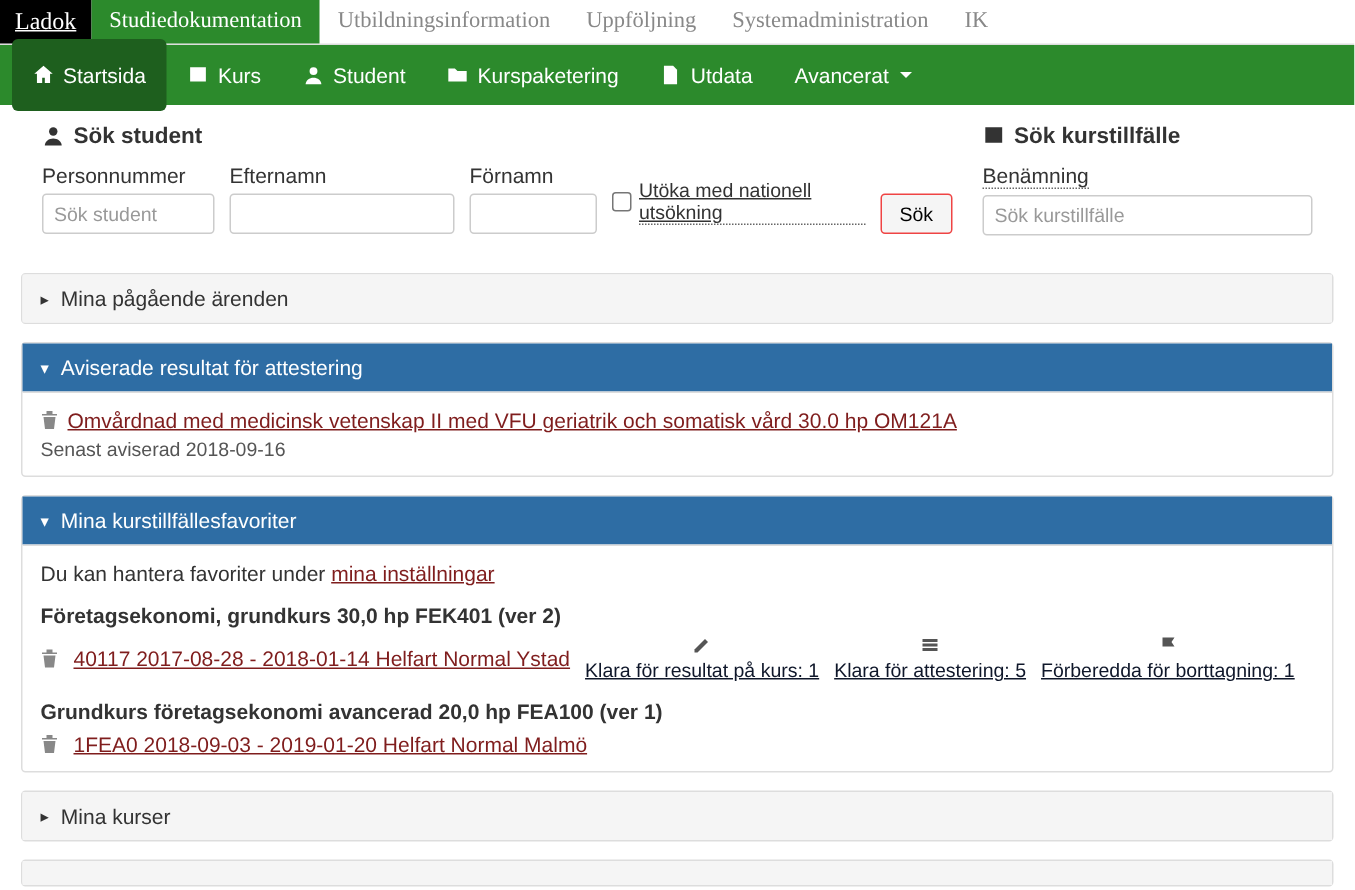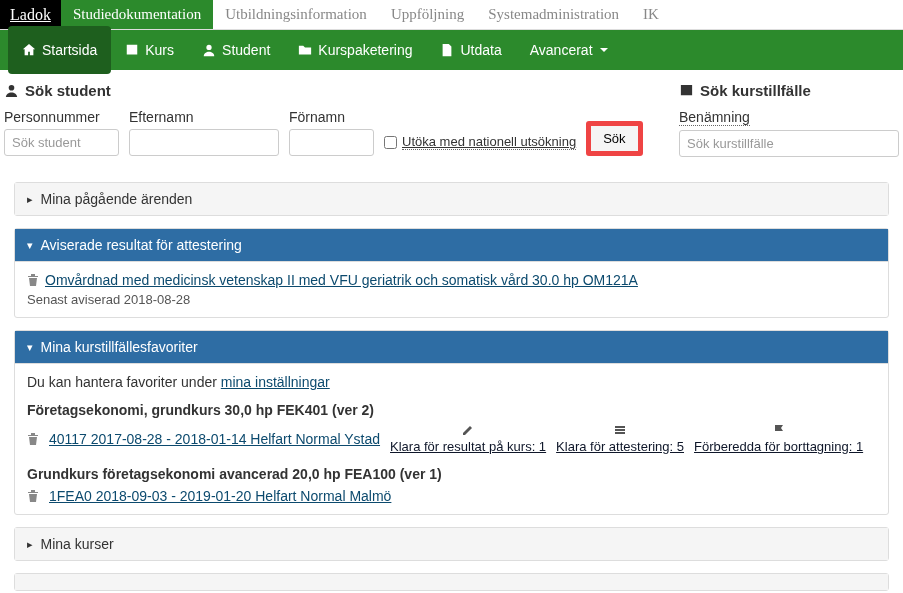--- a/index.html
+++ b/index.html
@@ -6,41 +6,41 @@
 body { font-family: Arial, Helvetica, sans-serif; font-size: 14px; color: #333; background: #fff; width: 903px; }
 .top-bar { display: flex; align-items: stretch; border-bottom: 1px solid #ddd; height: 30px; }
 .logo { background: #000; color: #fff; padding: 0 10px; display: flex; align-items: center; font-family: Georgia, serif; font-size: 16px; text-decoration: underline; }
 .top-tabs { display: flex; }
 .top-tab { padding: 5px 12px; font-family: Georgia, serif; font-size: 15px; color: #888; cursor: pointer; display: flex; align-items: center; }
 .top-tab.active { background: #2c8a2c; color: #fff; }
 .nav-bar { background: #2c8a2c; display: flex; align-items: center; padding: 0 8px; height: 40px; }
 .nav-item { color: #fff; padding: 16px 14px; cursor: pointer; display: flex; align-items: center; gap: 6px; font-size: 14px; border-radius: 4px; }
 .nav-item.active { background: #1e5f1e; }
 .icon { display: inline-block; }
-.content { padding: 12px 4px; display: flex; gap: 20px; }
+.content { padding: 12px 28px; display: flex; gap: 20px; }
 .left-col { flex: 1; min-width: 0; }
 .right-col { width: 220px; }
 .section-head { display: flex; align-items: center; gap: 6px; font-weight: bold; margin-bottom: 10px; font-size: 15px; }
 .form-row { display: flex; align-items: flex-end; gap: 10px; margin-bottom: 14px; flex-wrap: nowrap; }
 .form-group { display: flex; flex-direction: column; gap: 4px; }
 .form-label { font-size: 14px; color: #333; }
 .form-label.dotted { border-bottom: 1px dotted #666; display: inline-block; width: fit-content; }
 .form-input { border: 1px solid #ccc; border-radius: 3px; padding: 5px 7px; font-size: 13px; }
 .form-input::placeholder { color: #999; }
 .checkbox-wrap { display: flex; align-items: center; gap: 5px; padding-bottom: 6px; text-decoration: underline; }
 .checkbox-label { border-bottom: 1px dotted #666; font-size: 13px; }
-.btn { border: 5px solid #ef4444; background: #f5f5f5; border-radius: 3px; padding: 5px 12px; cursor: pointer; font-size: 13px; }
+.btn { border: 1px solid #ef4444; background: #f5f5f5; border-radius: 3px; padding: 5px 12px; cursor: pointer; font-size: 13px; }
 .panel { border: 1px solid #ddd; border-radius: 3px; margin-bottom: 12px; }
 .panel-head { padding: 8px 12px; cursor: pointer; display: flex; align-items: center; gap: 8px; font-size: 14px; }
 .panel-head.closed { background: #f5f5f5; color: #333; }
 .panel-head.open { background: #2e6da4; color: #fff; }
 .panel-head.open.blue { background: #2e6da4; }
 .caret { font-size: 11px; }
 .panel-body { padding: 10px 12px; border-top: 1px solid #ddd; }
-.link { color: #0c4a6e; text-decoration: underline; cursor: pointer; text-align: right; }
+.link { color: #7f1d1d; text-decoration: underline; cursor: pointer; text-align: right; }
 .link-row { display: flex; align-items: center; gap: 6px; margin-bottom: 4px; flex-wrap: wrap; }
 .trash { color: #888; cursor: pointer; }
 .fav-title { font-weight: bold; margin: 12px 0 6px; }
 .fav-line { display: flex; align-items: center; gap: 10px; flex-wrap: wrap; }
 .meta-link { color: #0f172a; text-decoration: underline; cursor: pointer; display: flex; align-items: center; gap: 3px; font-size: 13px; flex-direction: column; }
 .muted { color: #555; font-size: 13px; }
 .panels-wrap { width: 100%; }
 svg { display: block; }
 </style>
 </head>
@@ -173,21 +173,21 @@
     </div>
     <div class="panel-body">
       <div class="link-row">
         <span class="trash">
             <svg width="12" height="14" viewBox="0 0 12 14" fill="#888">
               <path d="M1 3h10v1H1zM4 1h4v2H4zM2 5h8l-1 8H3z"></path>
             </svg>
           </span>
         <a class="link">Omvårdnad med medicinsk vetenskap II med VFU geriatrik och somatisk vård 30.0 hp OM121A</a>
       </div>
-      <div class="muted">Senast aviserad 2018-08-28</div>
+      <div class="muted">Senast aviserad 2018-09-16</div>
     </div>
   </div>
 
   <div class="panel">
     <div class="panel-head open blue">
       <span class="caret">▾</span>
       <span>Mina kurstillfällesfavoriter</span>
     </div>
     <div class="panel-body">
       <div>

